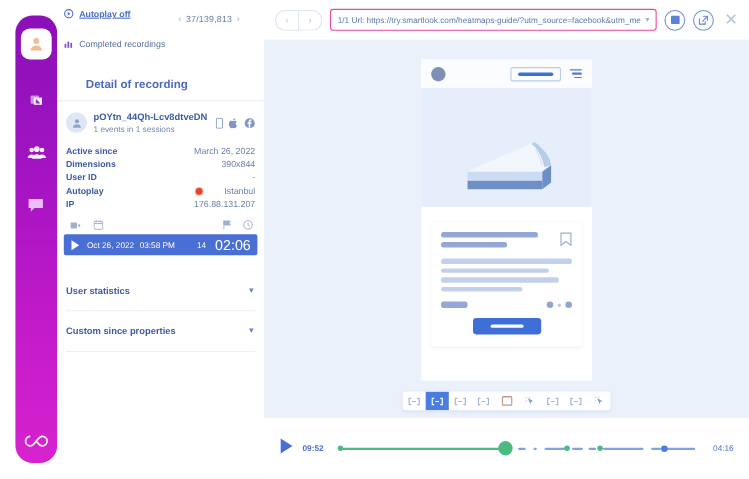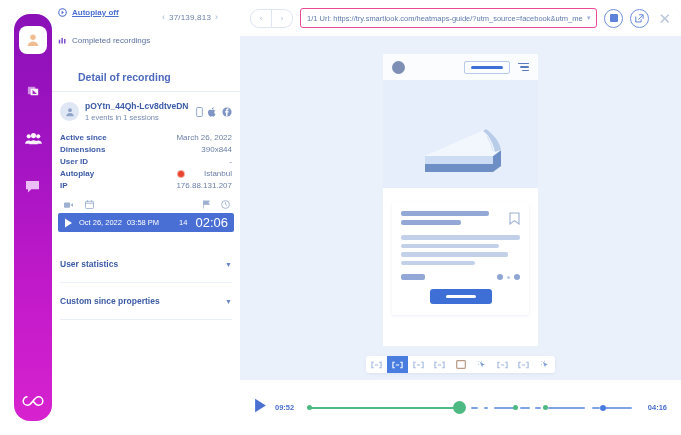--- a/index.html
+++ b/index.html
@@ -91,21 +91,21 @@
   .cta i{display:block;width:30px;height:3px;background:#fff;border-radius:2px;}
 
   
   .toolbar{position:absolute;left:0;right:0;bottom:62px;display:flex;justify-content:center;}
   .tools{display:flex;background:#ffffff;border-radius:3px;overflow:hidden;box-shadow:0 1px 3px rgba(80,110,170,.10);}
   .tool{width:21px;height:17px;display:flex;align-items:center;justify-content:center;}
   .tool.active{background:#4a7de0;}
   .player{position:absolute;left:0;right:0;bottom:0;height:55px;background:#ffffff;display:flex;align-items:center;padding:0 14px;}
   .playbtn{flex:0 0 auto;margin-right:8px;}
   .tcur{font-size:7.5px;color:#4b6fd0;font-weight:700;margin-right:9px;}
-  .ttot{font-size:7.5px;color:#4b6fd0;font-weight:700;margin-left:9px;}
+  .ttot{font-size:7.5px;color:#4b6fd0;font-weight:400;margin-left:9px;}
   .track{position:relative;flex:1 1 auto;height:16px;}
   .seg{position:absolute;top:7px;height:2px;border-radius:2px;}
   .mk{position:absolute;border-radius:50%;top:4px;}
   .head{position:absolute;width:13px;height:13px;border-radius:50%;background:#4cba82;top:1.5px;}
 </style>
 </head>
 <body>
 
 <div id="app">
 

